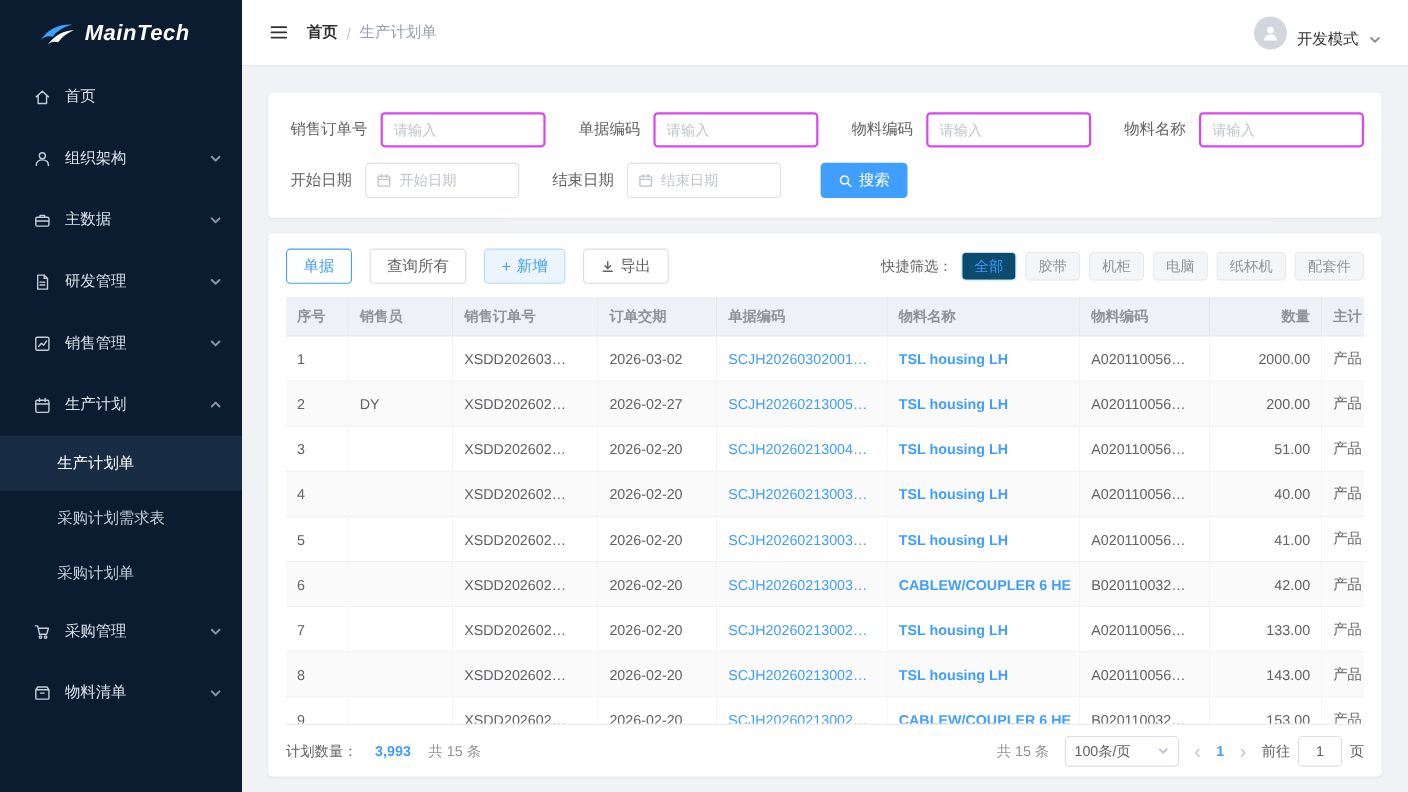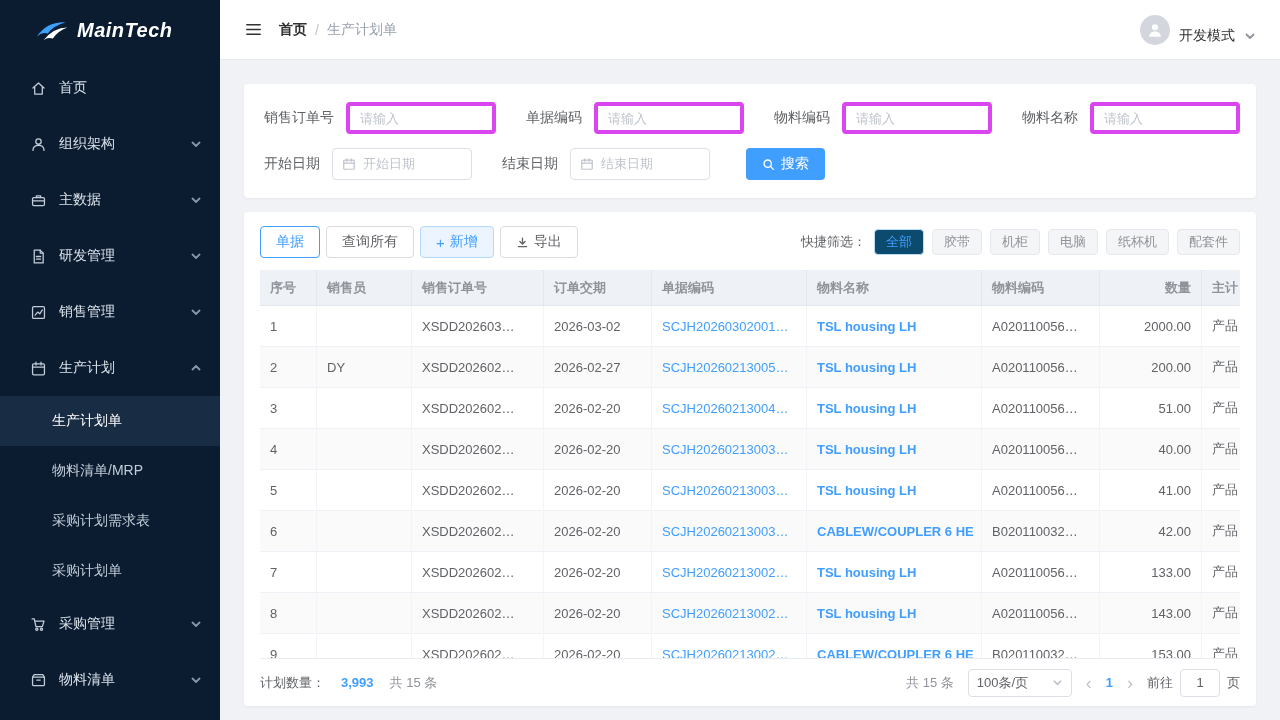--- a/index.html
+++ b/index.html
@@ -43,32 +43,32 @@
 
   .content { flex: 1; min-height: 0; padding: 24px 24px 14px; display: flex; flex-direction: column; gap: 14px; }
   .card { background: #ffffff; border-radius: 4px; box-shadow: 0 1px 3px rgba(0,0,0,.05); }
 
   
   .filter-card { padding: 18px 20px 18px; }
   .filter-row { display: flex; align-items: center; }
   .filter-row + .filter-row { margin-top: 14px; }
   .filter-field { display: flex; align-items: center; margin-right: 30px; }
   .f-label { font-size: 14px; color: #606266; margin-right: 12px; white-space: nowrap; }
-  .f-input { width: 150px; height: 32px; border: 4px solid #d946ef; border-radius: 4px; padding: 0 10px; font-size: 13px; color: #606266; outline: none; font-family: inherit; }
+  .f-input { width: 150px; height: 32px; border: 2px solid #d946ef; border-radius: 4px; padding: 0 10px; font-size: 13px; color: #606266; outline: none; font-family: inherit; }
   .f-input::placeholder { color: #c0c4cc; }
   .date-box { width: 140px; height: 32px; border: 1px solid #dcdfe6; border-radius: 4px; background: #fff; display: flex; align-items: center; gap: 7px; padding: 0 9px; cursor: pointer; }
   .date-box svg { width: 14px; height: 14px; stroke: #c0c4cc; fill: none; stroke-width: 1.4; stroke-linecap: round; }
   .date-ph { color: #c0c4cc; font-size: 13px; }
   .btn-search { margin-left: 6px; height: 32px; padding: 0 16px; background: #409eff; color: #fff; border: none; border-radius: 4px; font-size: 14px; display: flex; align-items: center; gap: 6px; cursor: pointer; font-family: inherit; }
   .btn-search svg { width: 13px; height: 13px; stroke: #ffffff; fill: none; stroke-width: 1.7; stroke-linecap: round; }
 
   
   .table-card { flex: 1; min-height: 0; padding: 14px 16px 0; display: flex; flex-direction: column; overflow: hidden; }
   .toolbar { display: flex; align-items: center; margin-bottom: 12px; }
-  .btn { height: 32px; padding: 0 15px; border-radius: 4px; font-size: 14px; background: #fff; border: 1px solid #d9dce1; color: #606266; cursor: pointer; display: flex; align-items: center; gap: 5px; margin-right: 6px; font-family: inherit; }
+  .btn { height: 32px; padding: 0 15px; border-radius: 4px; font-size: 14px; background: #fff; border: 1px solid #d9dce1; color: #606266; cursor: pointer; display: flex; align-items: center; gap: 5px; margin-right: 16px; font-family: inherit; }
   .btn-outline-primary { border-color: #409eff; color: #409eff; }
   .btn-light-primary { background: #ecf5ff; border-color: #b3d8ff; color: #409eff; }
   .btn .bico svg { width: 13px; height: 13px; stroke: currentColor; fill: none; stroke-width: 1.6; stroke-linecap: round; }
   .plus-glyph { font-size: 15px; line-height: 1; font-weight: 400; }
   .quick { margin-left: auto; display: flex; align-items: center; gap: 8px; }
   .quick-label { font-size: 13px; color: #606266; }
   .chips { display: flex; gap: 8px; }
   .chip { height: 26px; padding: 0 11px; display: flex; align-items: center; border-radius: 4px; font-size: 13px; background: #f4f5f7; border: 1px solid #e6e8eb; color: #909399; cursor: pointer; }
   .chip.active { background: #0c4a6e; border-color: #bcdcfc; color: #409eff; }
 
@@ -189,23 +189,20 @@
       <span class="chevron up">
           <svg viewBox="0 0 12 12">
             <path d="M2.5 4.5 L6 8 L9.5 4.5"></path>
           </svg>
         </span>
     </div>
 
     <div class="subnav">
       <div class="nav-sub active">
         <span>生产计划单</span>
-      </div>
-      <div class="nav-sub">
-        <span>物料清单/MRP</span>
       </div>
       <div class="nav-sub">
         <span>采购计划需求表</span>
       </div>
       <div class="nav-sub">
         <span>采购计划单</span>
       </div>
     </div>
 
     <div class="nav-item">

